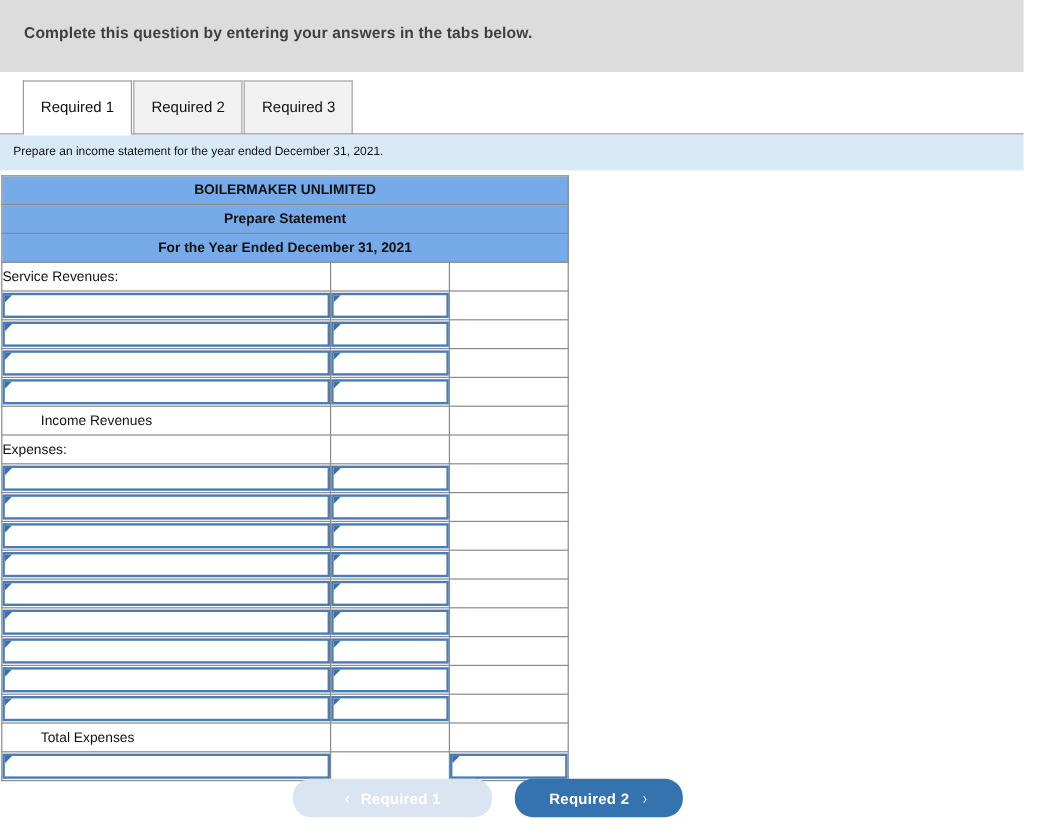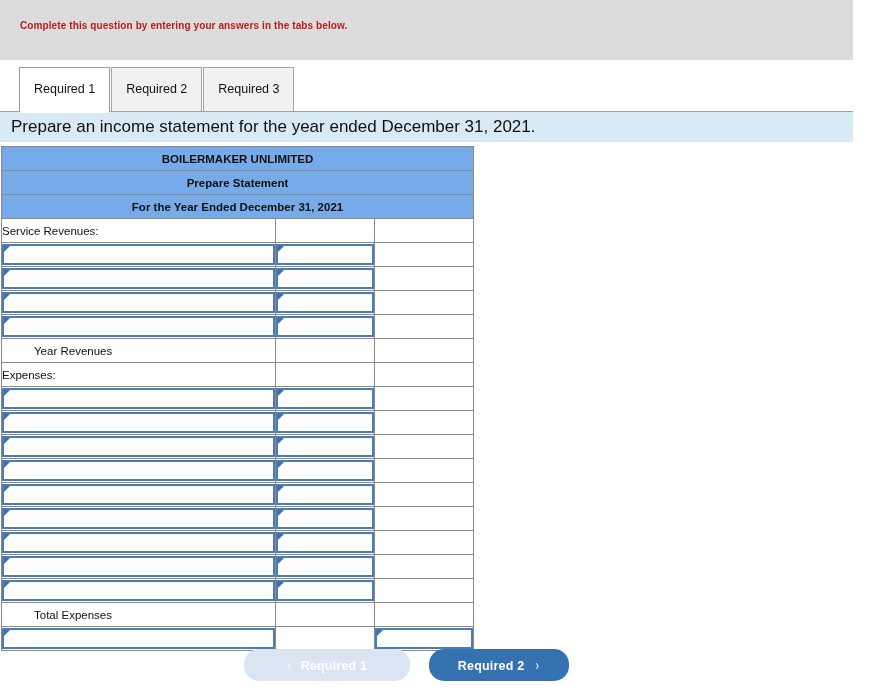--- a/index.html
+++ b/index.html
@@ -19,23 +19,23 @@
 
   
   .instruction-bar {
     width: 853px;
     height: 60px;
     background: #dcdcdc;
     box-sizing: border-box;
     padding: 20px 0 0 20px;
   }
   .instruction-bar .text {
-    font-size: 10px;
+    font-size: 13px;
     font-weight: bold;
-    color: #b91c1c;
+    color: #404040;
     letter-spacing: 0.1px;
   }
 
   
   .tab-strip {
     position: relative;
     width: 853px;
     height: 52px;
     box-sizing: border-box;
     padding-left: 19px;
@@ -80,21 +80,21 @@
   }
 
   
   .prompt-bar {
     width: 853px;
     height: 30px;
     background: #d9eaf7;
     box-sizing: border-box;
     padding-left: 11px;
     line-height: 30px;
-    font-size: 17px;
+    font-size: 10px;
     color: #111111;
   }
 
   
   .sheet-wrap {
     padding-left: 1px;
     padding-top: 4px;
   }
   table.sheet {
     border-collapse: collapse;
@@ -305,21 +305,21 @@
       </td>
       <td class="cell-input">
         <div class="ans">
               <span class="txt"></span>
             </div>
       </td>
       <td></td>
     </tr>
 
     <tr>
-      <td class="lbl indent">Year Revenues</td>
+      <td class="lbl indent">Income Revenues</td>
       <td class="rule-top"></td>
       <td></td>
     </tr>
 
     <tr>
       <td class="lbl">Expenses:</td>
       <td></td>
       <td></td>
     </tr>
 

